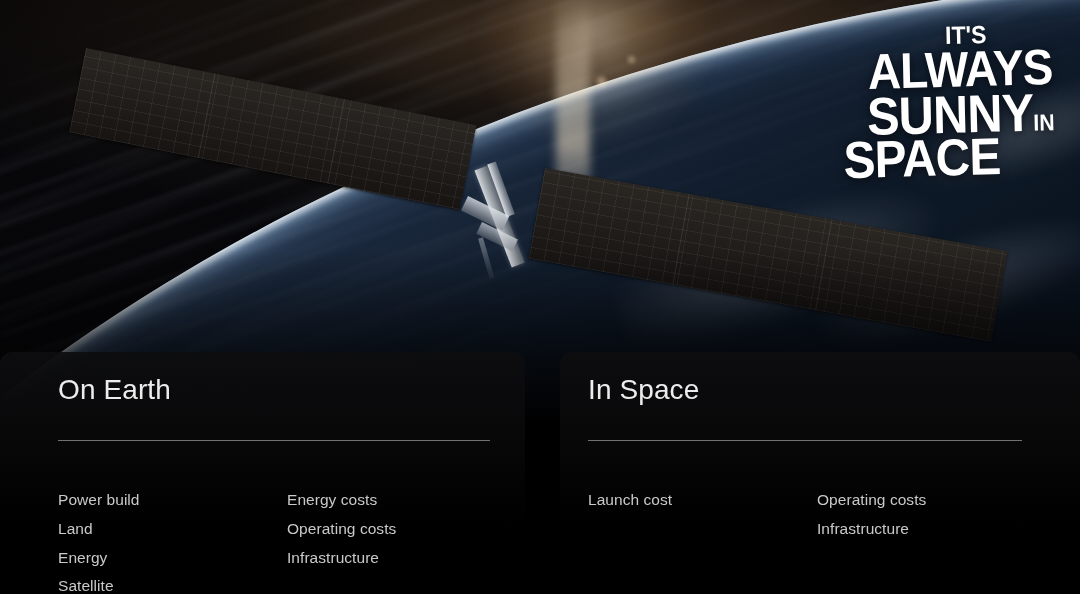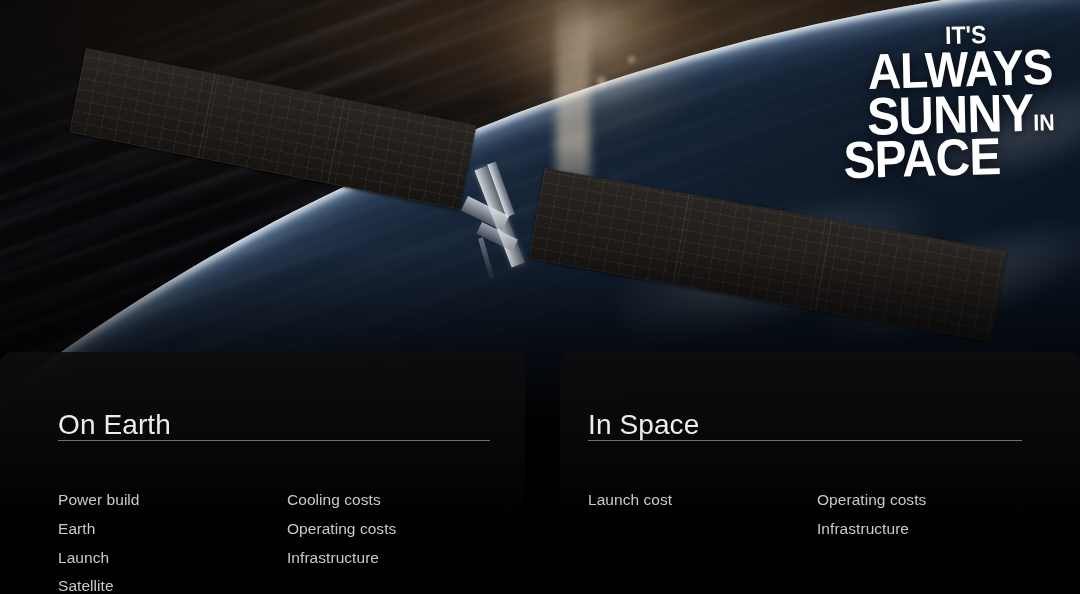--- a/index.html
+++ b/index.html
@@ -173,21 +173,20 @@
     background:linear-gradient(180deg, rgba(13,13,15,0.93) 0%, rgba(8,8,9,0.97) 36%, rgba(0,0,0,1) 72%, #000 100%);
     overflow:hidden;
   }
   .panel.earthp { left:0;     width:525px; }
   .panel.spacep { left:560px; width:520px; }
 
   .panel h2 {
     position:absolute; top:22px;
     font-size:28px; font-weight:400; color:#ececec;
     letter-spacing:.1px;
-    margin-top:35px;
   }
   .panel.earthp h2 { left:58px; }
   .panel.spacep h2 { left:28px;text-align:right; }
 
   .rule { position:absolute; top:88px; height:1px; background:rgba(196,200,204,0.55); }
   .panel.earthp .rule { left:58px; width:432px; }
   .panel.spacep .rule { left:28px; width:434px; }
 
   .cols { position:absolute; top:134px; display:flex; }
   .panel.earthp .cols { left:58px; }
@@ -245,26 +244,26 @@
   </div>
 
   <div id="panels">
 
     <section class="panel earthp">
       <h2>On Earth</h2>
       <div class="rule"></div>
       <div class="cols">
         <ul class="col">
           <li>Power build</li>
-          <li>Earth</li>
-          <li>Launch</li>
+          <li>Land</li>
+          <li>Energy</li>
           <li>Satellite</li>
         </ul>
         <ul class="col">
-          <li>Cooling costs</li>
+          <li>Energy costs</li>
           <li>Operating costs</li>
           <li>Infrastructure</li>
         </ul>
       </div>
     </section>
 
     <section class="panel spacep">
       <h2>In Space</h2>
       <div class="rule"></div>
       <div class="cols">

